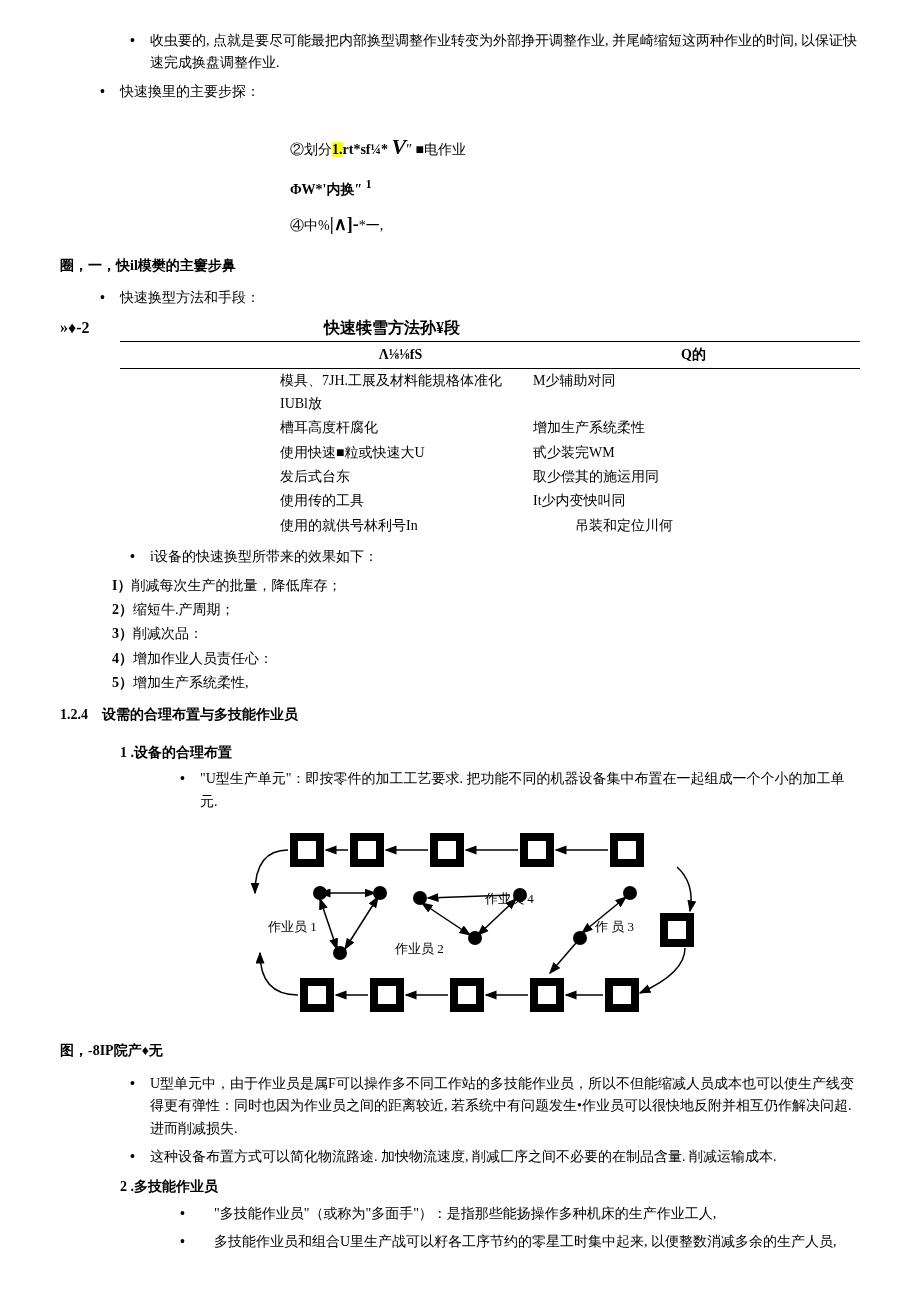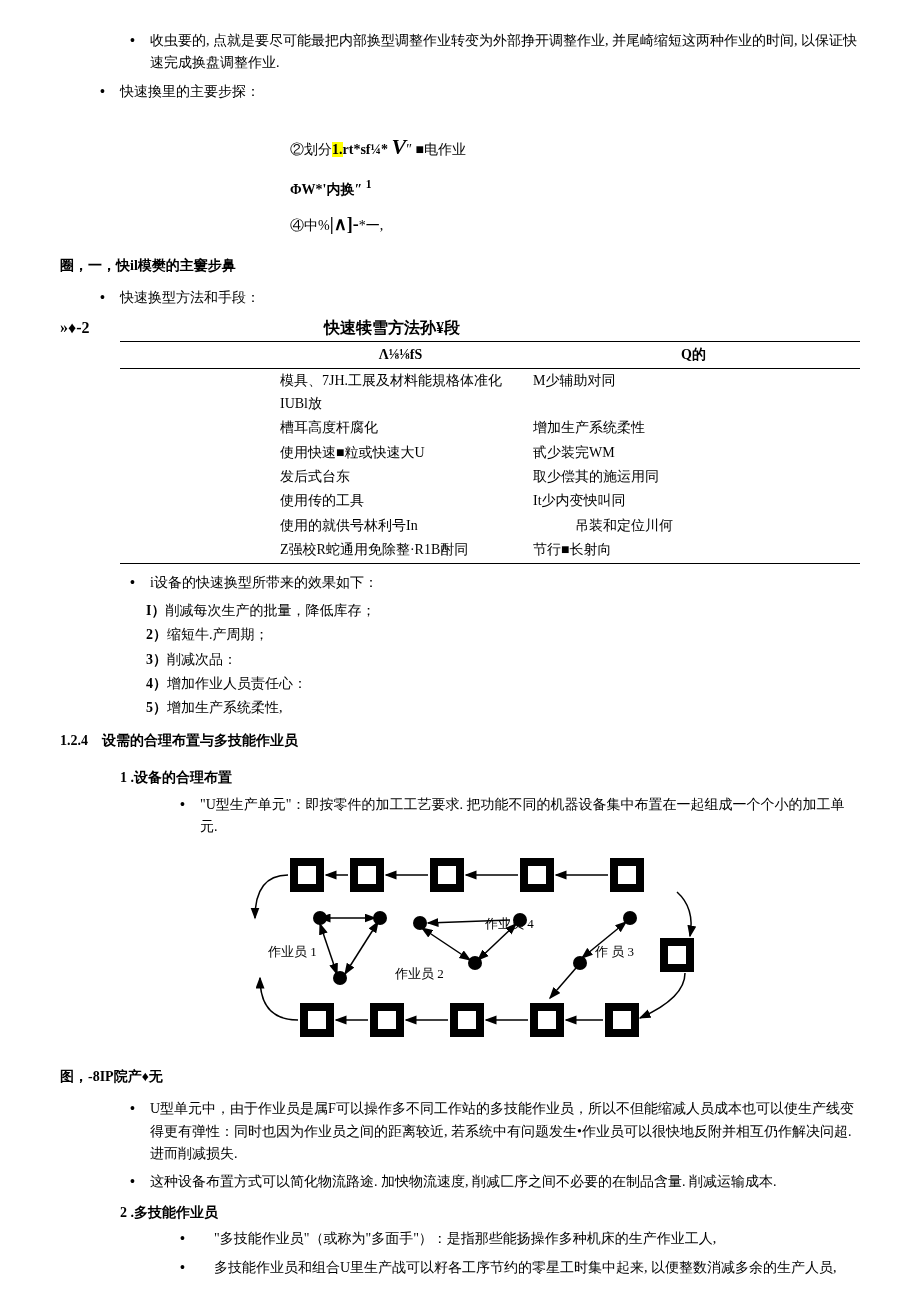--- a/index.html
+++ b/index.html
@@ -66,21 +66,21 @@
   .col-a { width: 55%; padding-left: 160px; }
   .col-b { width: 45%; }
   .section-num {
     font-weight: bold;
     margin: 10px 0 15px 0;
   }
   .sub-num {
     margin: 8px 0 4px 60px;
   }
   .num-item {
-    margin-left: 86px;
+    margin-left: 52px;
     margin-bottom: 2px;
   }
   .diagram-wrap { text-align: center; margin: 10px 0; }
   svg .box { fill: #000; }
   svg .inner { fill: #fff; }
   svg .dot { fill: #000; }
   svg .arr { stroke: #000; stroke-width: 1.5; fill: none; marker-end: url(#ah); }
   svg .arr2 { stroke: #000; stroke-width: 1.5; fill: none; marker-end: url(#ah); marker-start: url(#ah2); }
   svg .lbl { font-family: "SimSun", serif; font-size: 13px; fill: #000; }
 </style>
@@ -142,24 +142,20 @@
         <td>取少偿其的施运用同</td>
       </tr>
     <tr>
         <td class="col-a">使用传的工具</td>
         <td>It少内变怏叫同</td>
       </tr>
     <tr>
         <td class="col-a">使用的就供号林利号In</td>
         <td>　　　吊装和定位川何</td>
       </tr>
-    <tr class="last-row">
-        <td class="col-a">Z强校R蛇通用免除整·R1B酎同</td>
-        <td>节行■长射向</td>
-      </tr>
   </tbody>
 </table>
 
 <ul class="bullet-list indent-1">
   <li class="bullet-item">i设备的快速换型所带来的效果如下：</li>
 </ul>
 <div class="num-item"><span class="bold">I）</span><span>削减每次生产的批量，降低库存；</span></div>
 <div class="num-item"><span class="bold">2）</span><span>缩短牛.产周期；</span></div>
 <div class="num-item"><span class="bold">3）</span><span>削减次品：</span></div>
 <div class="num-item"><span class="bold">4）</span><span>增加作业人员责任心：</span></div>

